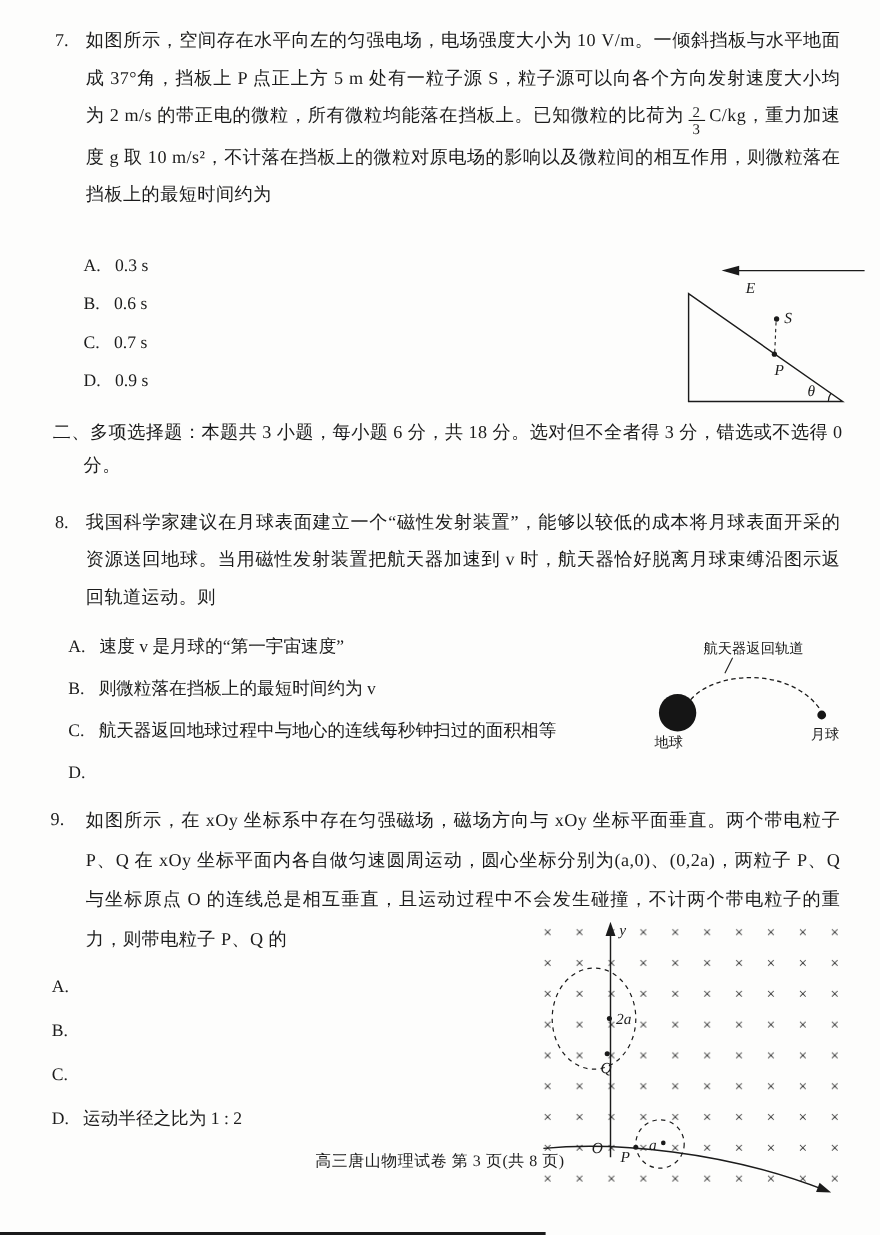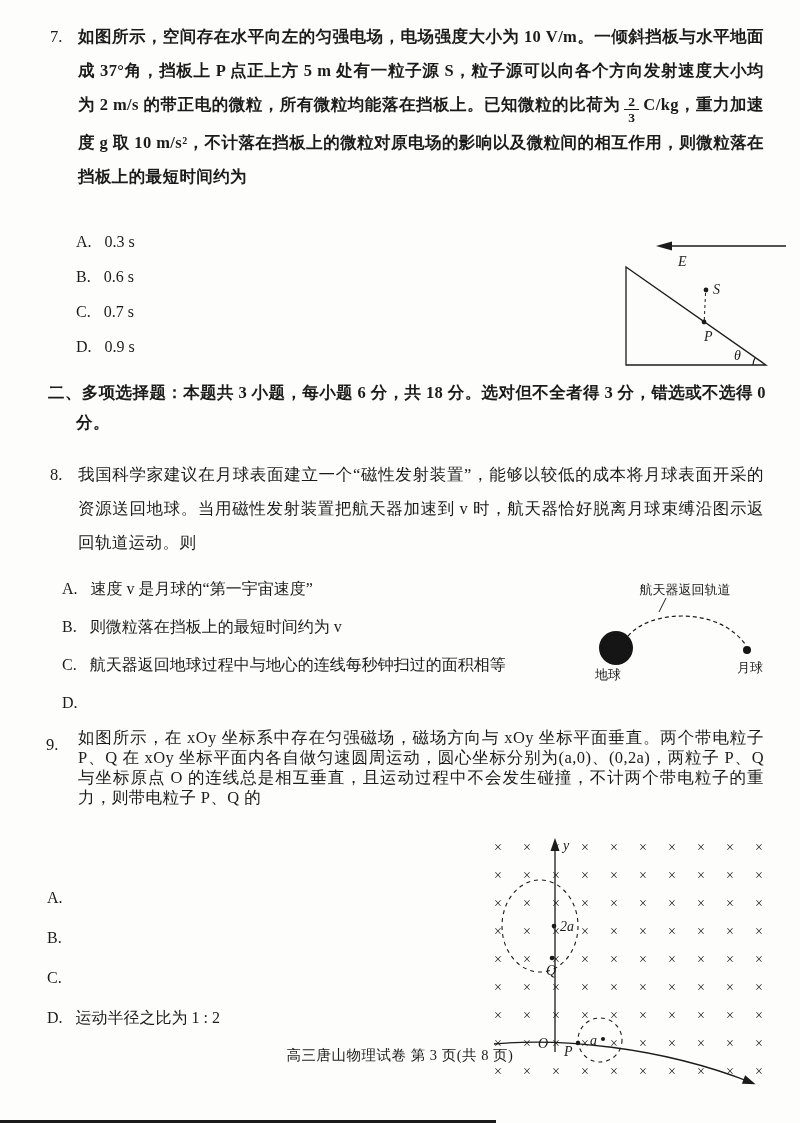--- a/index.html
+++ b/index.html
@@ -19,26 +19,26 @@
   .q-num {
     position:absolute; left:50px; top:0;
     font-size:16.5px; line-height:34px;
   }
   .q-text {
     font-size:16.5px; line-height:34px;
     letter-spacing:0.4px;
     text-align:justify; text-justify:inter-ideograph;
   }
   .q7 { padding-top:20px; }
-  .q7 .q-text { min-height:178px;font-weight:bold; }
+  .q7 .q-text { min-height:178px; }
   .q8 { margin-top:20px; }
   .q8 .q-text { min-height:102px; }
   .q9 { margin-top:6px; }
   .q9 .q-num { left:46px; }
-  .q9 .q-text { line-height:20px; min-height:144px; }
+  .q9 .q-text { line-height:36px; min-height:144px; }
 
   
   .frac {
     display:inline-block; vertical-align:-0.9em;
     text-align:center; font-size:13.5px; line-height:1.15;
     margin:0 4px;
   }
   .frac .fnum { display:block; padding:0 4px; border-bottom:1.2px solid #1b1b1b; }
   .frac .fden { display:block; padding:0 4px; }
 
@@ -50,21 +50,21 @@
   .q7 .opt-row { line-height:35px; }
   .q8 .opts { margin-top:10px; padding-left:62px; }
   .q8 .opt-row { line-height:38px; }
   .q9 .opts { margin-top:6px; padding-left:47px; }
   .q9 .opt-row { line-height:40px; }
 
   
   .section-head {
     margin-top:14px;
     padding:0 34px 0 76px; text-indent:-28px;
-    font-weight:bold; font-size:16.5px; line-height:30px;
+    font-weight:normal; font-size:16.5px; line-height:30px;
     letter-spacing:0.4px;
     text-align:justify;
   }
 
   
   .fig { position:absolute; }
   .fig7 { left:616px; top:230px; }
   .fig8 { left:582px; top:580px; }
   .fig9 { left:488px; top:834px; }
   .fig svg { display:block; }

